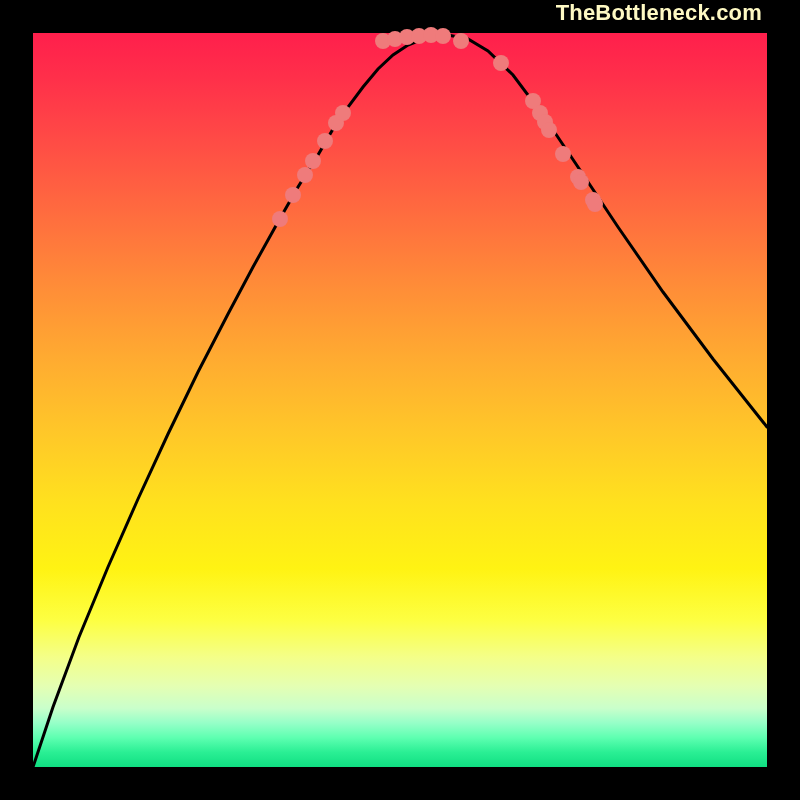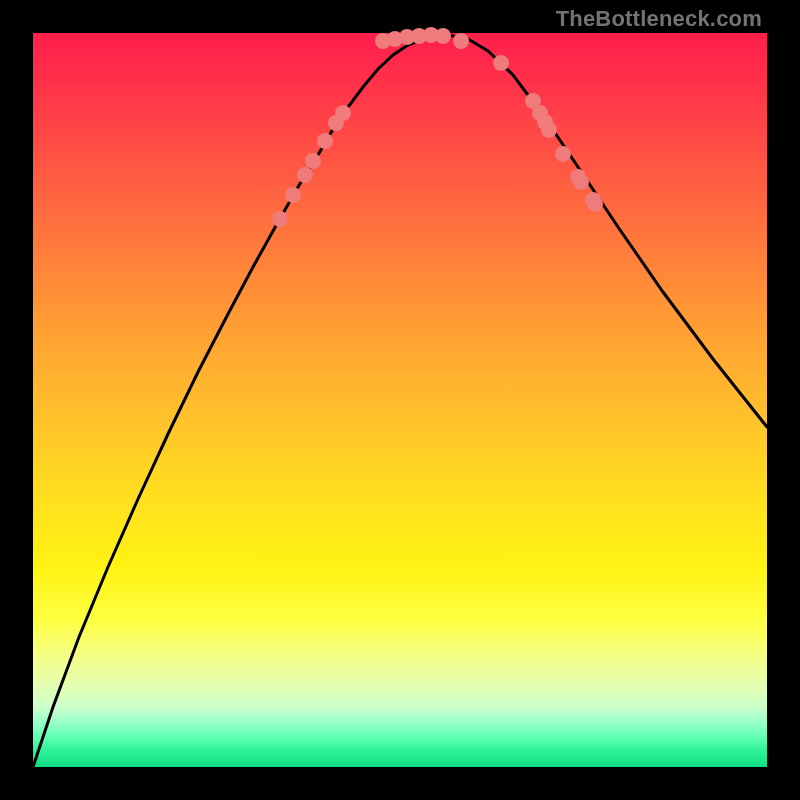--- a/index.html
+++ b/index.html
@@ -39,26 +39,26 @@
       #e4ffb3 89%,
       #c9ffcb 92%,
       #96ffc8 94%,
       #5effb1 96%,
       #2aef94 98%,
       #10df82 100%
     );
   }
   .watermark {
     position: absolute;
-    top: 6px;
+    top: 0;
     right: 38px;
     font-family: Arial, Helvetica, sans-serif;
     font-size: 22px;
     font-weight: bold;
-    color: #737373;
+    color: #fef9c3;
     letter-spacing: 0.2px;
   }
   svg.curve {
     position: absolute;
     left: 0;
     top: 0;
     width: 734px;
     height: 734px;
     overflow: visible;
   }

